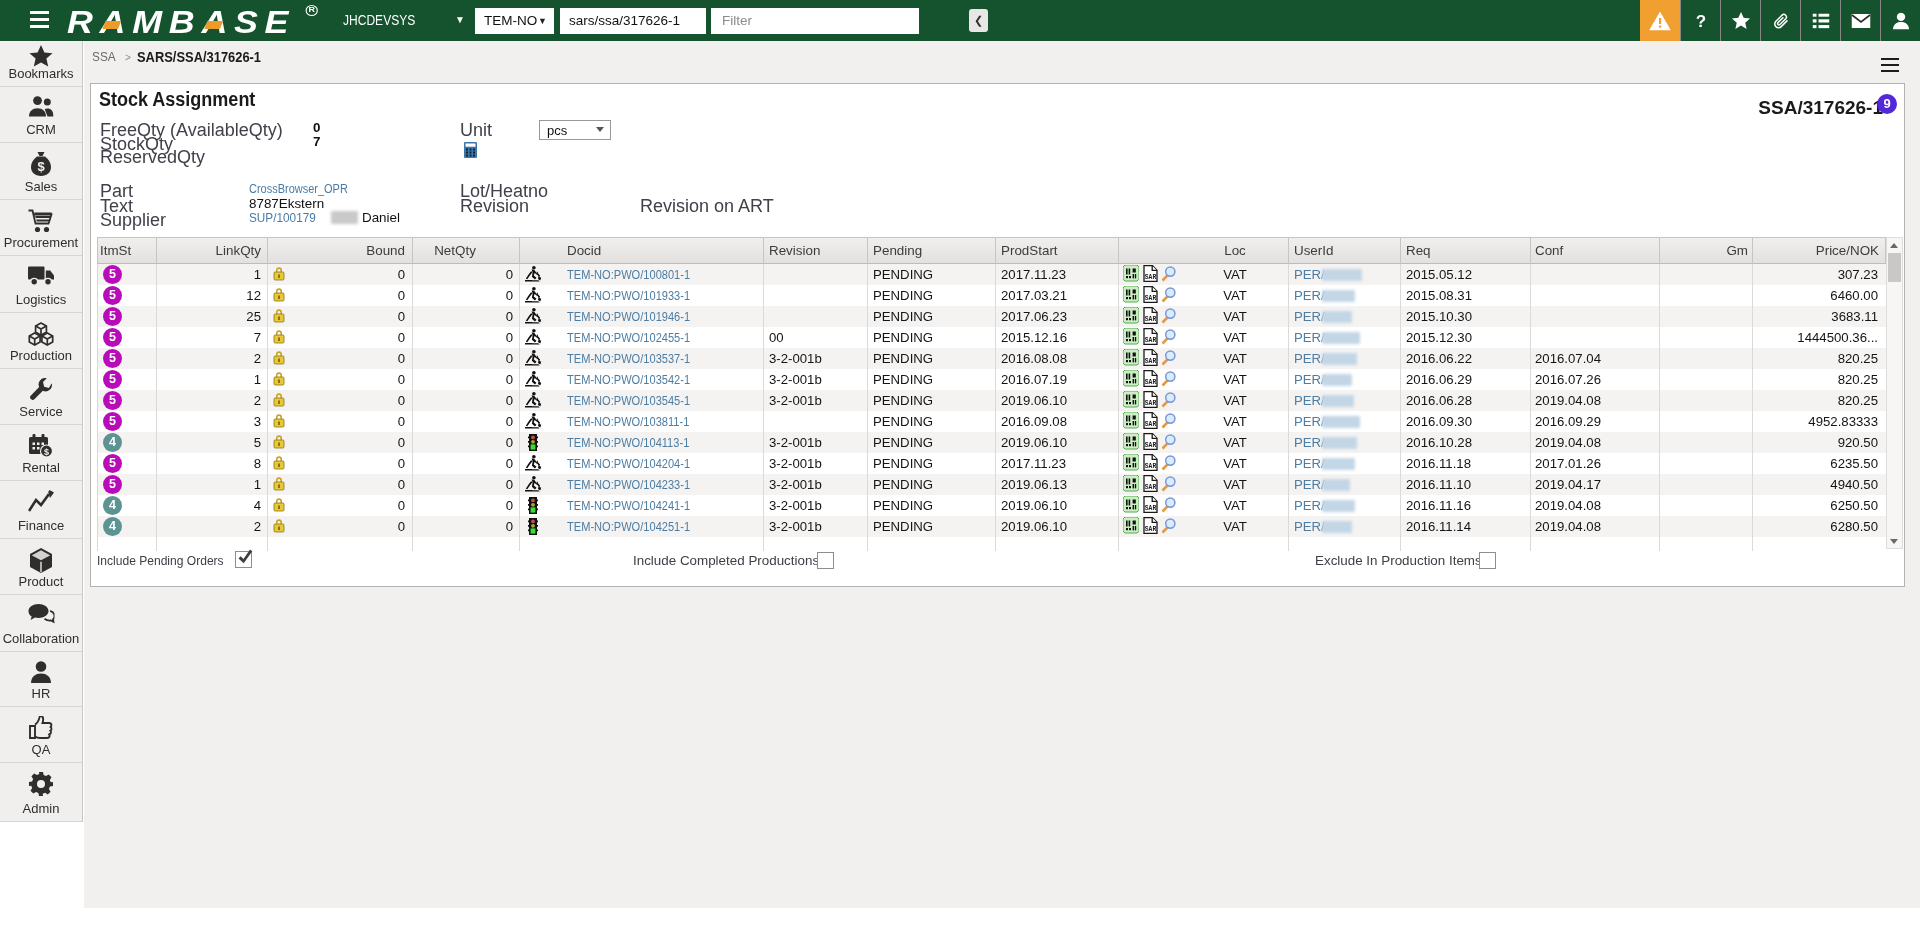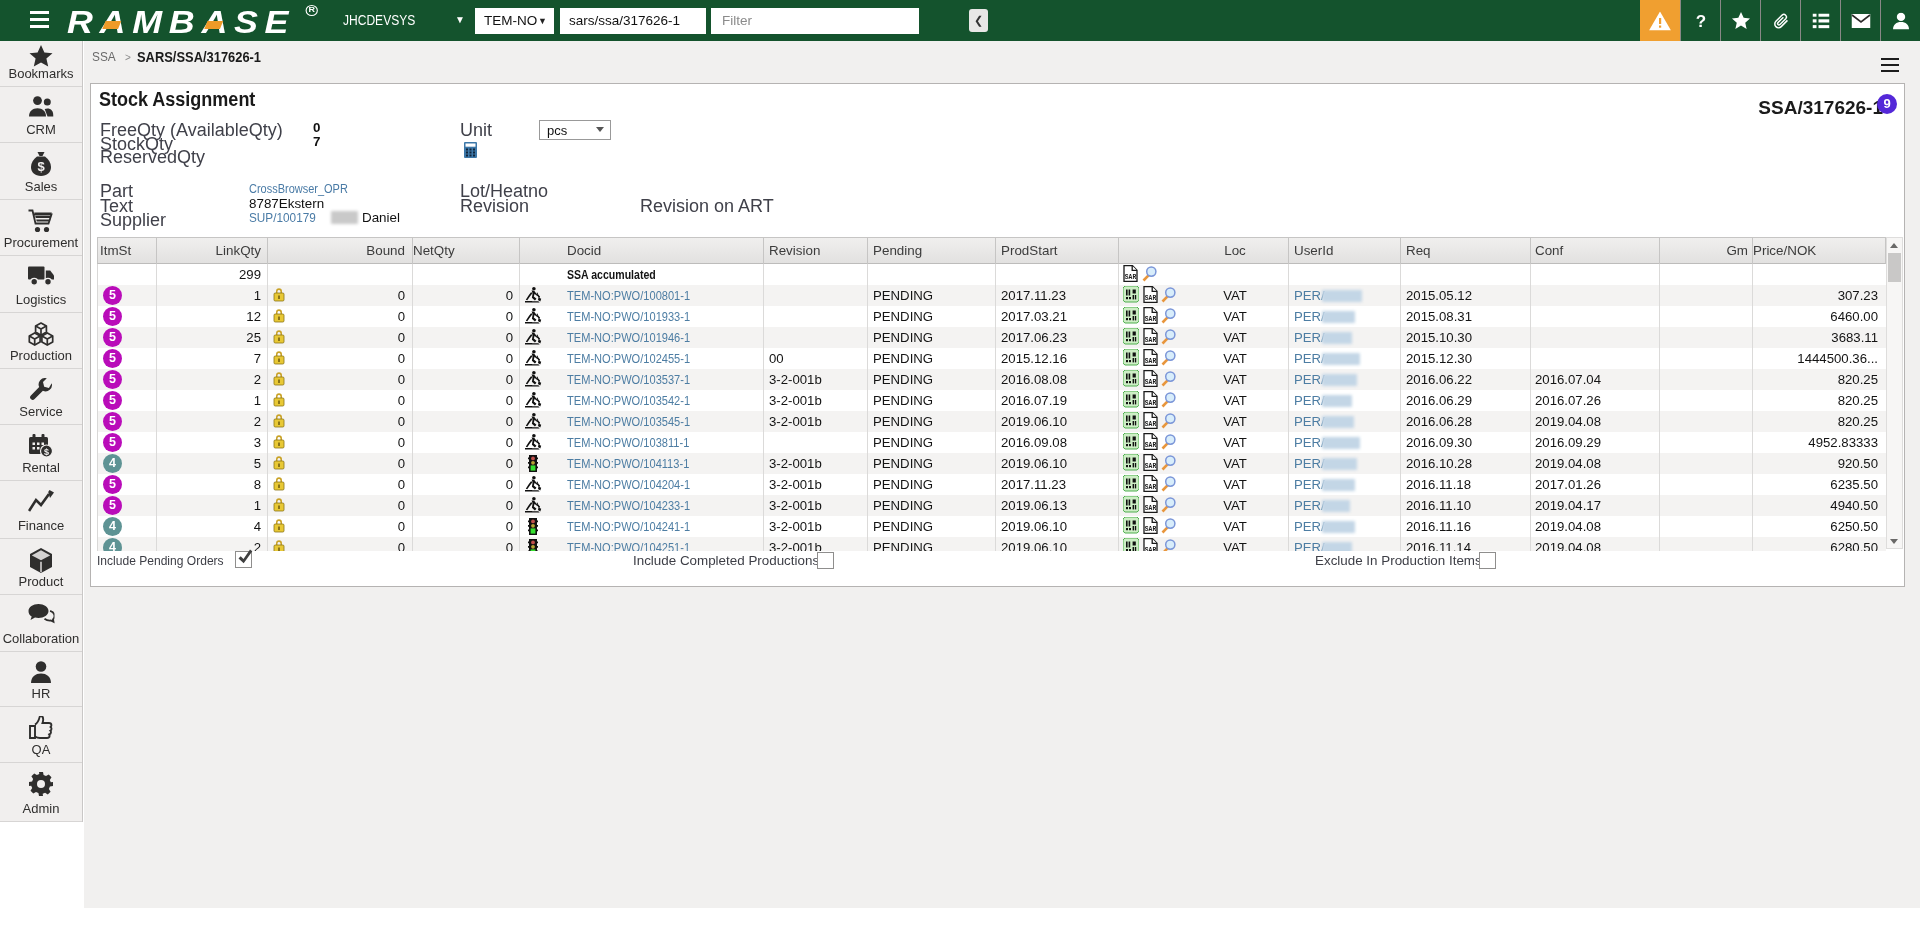--- a/index.html
+++ b/index.html
@@ -333,58 +333,46 @@
   <div class="lab" style="left:369px;top:97px;">Lot/Heatno</div>
   <div class="lab" style="left:369px;top:111.5px;">Revision</div>
   <div class="lab" style="left:549px;top:111.5px;">Revision on ART</div>
   <div id="badge">SSA/317626-1</div>
       <div id="badge9">9</div>
 <div id="tbl">
 <div id="thead">
 <span style="left:2px;">ItmSt</span>
 <span style="left:59px;width:104px;text-align:right;">LinkQty</span>
 <span style="left:170px;width:137px;text-align:right;">Bound</span>
-<span style="left:315px;width:100px;text-align:left;">NetQty</span>
+<span style="left:307px;width:100px;text-align:center;">NetQty</span>
 <span style="left:469px;">Docid</span>
 <span style="left:671px;">Revision</span>
 <span style="left:775px;">Pending</span>
 <span style="left:903px;">ProdStart</span>
 <span style="left:1107px;width:60px;text-align:center;">Loc</span>
 <span style="left:1196px;">UserId</span>
 <span style="left:1308px;">Req</span>
 <span style="left:1437px;">Conf</span>
 <span style="left:1562px;width:88px;text-align:right;">Gm</span>
-<span style="left:1655px;width:126px;text-align:left;">Price/NOK</span>
+<span style="left:1655px;width:126px;text-align:right;">Price/NOK</span>
 <div class="vline" style="left:58px;height:26px;background:#c6c5c4;"></div>
 <div class="vline" style="left:169px;height:26px;background:#c6c5c4;"></div>
 <div class="vline" style="left:314px;height:26px;background:#c6c5c4;"></div>
 <div class="vline" style="left:421px;height:26px;background:#c6c5c4;"></div>
 <div class="vline" style="left:665px;height:26px;background:#c6c5c4;"></div>
 <div class="vline" style="left:769px;height:26px;background:#c6c5c4;"></div>
 <div class="vline" style="left:897px;height:26px;background:#c6c5c4;"></div>
 <div class="vline" style="left:1020px;height:26px;background:#c6c5c4;"></div>
 <div class="vline" style="left:1190px;height:26px;background:#c6c5c4;"></div>
 <div class="vline" style="left:1302px;height:26px;background:#c6c5c4;"></div>
 <div class="vline" style="left:1432px;height:26px;background:#c6c5c4;"></div>
 <div class="vline" style="left:1561px;height:26px;background:#c6c5c4;"></div>
 <div class="vline" style="left:1654px;height:26px;background:#c6c5c4;"></div>
 </div>
 <div id="tbody">
-<div class="row">
-<div class="cell num" style="left:59px;width:104px;">299</div>
-<div class="cell" style="left:469px;"><span style="font-weight:600;display:inline-block;transform:scaleX(.8);transform-origin:0 50%;">SSA accumulated</span></div>
-<div class="cell" style="left:1025px;"><svg width="15" height="17" viewBox="0 0 15 17" style="vertical-align:-3px">
-                <path d="M1 .7h8.5L14 5.2V16.3H1z" fill="#fff" stroke="#1a1a1a" stroke-width="1.3"></path>
-                <path d="M9.2.7v4.7H14" fill="#fff" stroke="#1a1a1a" stroke-width="1.3"></path>
-                <text x="7.5" y="14" font-size="6.3" font-weight="bold" fill="#1a1a1a" text-anchor="middle" font-family="Liberation Mono">SAR</text>
-              </svg> <svg width="15" height="16" viewBox="0 0 15 16" style="vertical-align:-3px">
-                <line x1="1.5" y1="14.5" x2="6.5" y2="9.3" stroke="#e8963c" stroke-width="2.6"></line>
-                <circle cx="9.3" cy="5.6" r="4.6" fill="#d8edfb" stroke="#7b96d8" stroke-width="1.5"></circle>
-              </svg></div>
-</div>
 <div class="row g">
 <div class="circ c5">5</div>
 <div class="cell num" style="left:59px;width:104px;">1</div>
 <div class="cell" style="left:175px;"><svg width="12" height="15" viewBox="0 0 12 15" style="vertical-align:-2px">
                 <path d="M3 6V4.2A3 3 0 0 1 9 4.2V6H7.4V4.2a1.5 1.5 0 0 0-2.9 0V6z" fill="#c9a227"></path>
                 <rect x="1" y="6" width="10" height="8" rx="1.2" fill="#e8c835" stroke="#8a7417" stroke-width=".8"></rect>
                 <rect x="5" y="8.5" width="2" height="3.5" fill="#8a7417"></rect>
               </svg></div>
 <div class="cell num" style="left:170px;width:137px;">0</div>
 <div class="cell num" style="left:315px;width:100px;">0</div>

